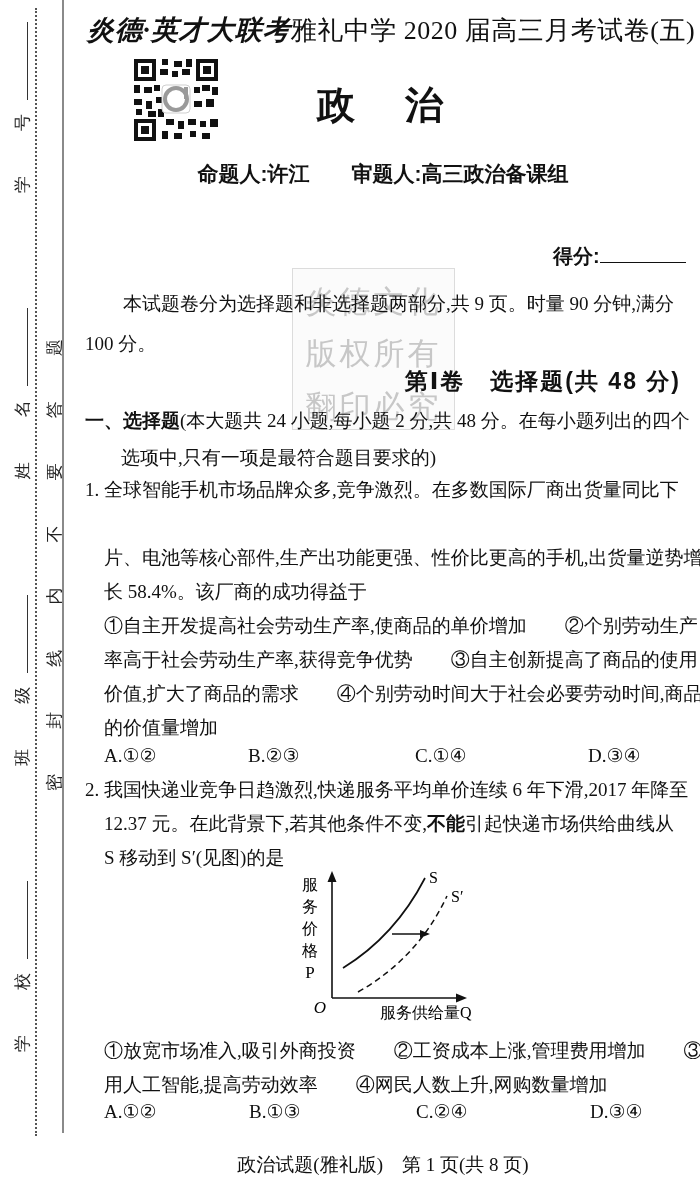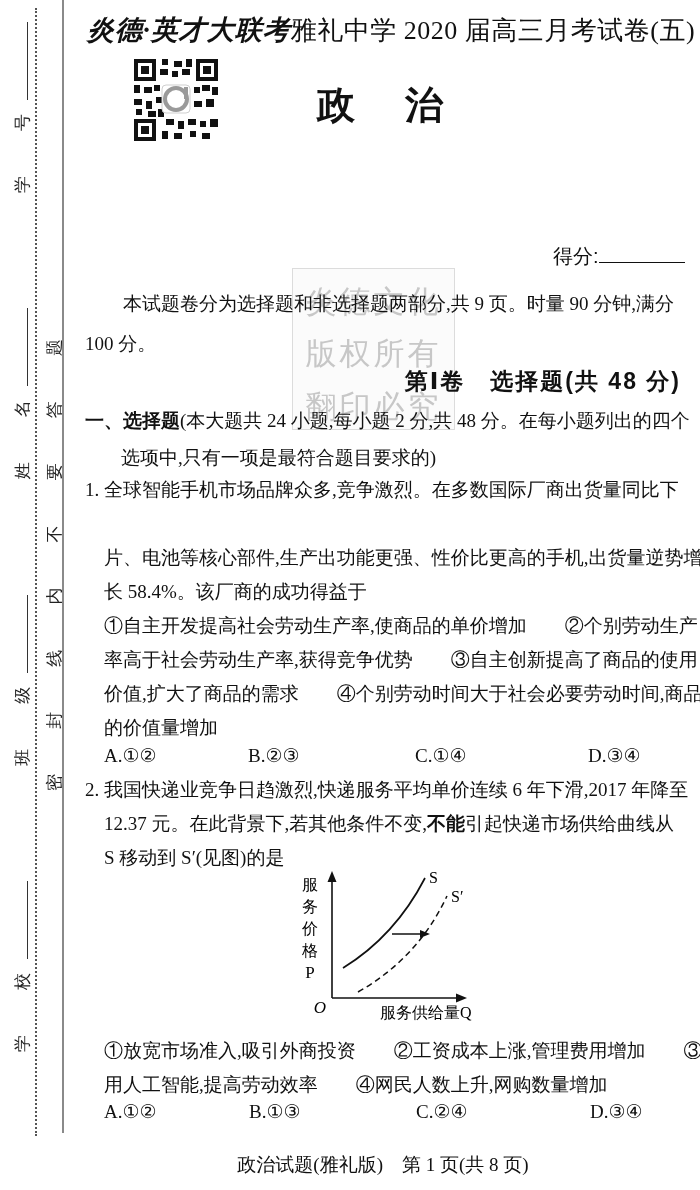--- a/index.html
+++ b/index.html
@@ -40,21 +40,21 @@
   .subject {
     position:absolute; left:85px; top:80px; width:596px; text-align:center;
     font-family:"Liberation Sans","DejaVu Sans",sans-serif; font-weight:bold;
     font-size:38px; letter-spacing:6px;
   }
   .setter {
     position:absolute; left:85px; top:160px; width:596px; text-align:center;
     font-family:"Liberation Sans","DejaVu Sans",sans-serif; font-weight:bold;
     font-size:21px;
   }
-  .score { position:absolute; left:553px; top:243px; font-family:"Liberation Sans","DejaVu Sans",sans-serif; font-weight:normal; font-size:20px; z-index:2; }
+  .score { position:absolute; left:553px; top:243px; font-family:"Liberation Sans","DejaVu Sans",sans-serif; font-weight:bold; font-size:20px; z-index:2; }
   .score .score-blank { display:inline-block; width:86px; border-bottom:1.6px solid #111; height:16px; }
   
   .wm-box {
     position:absolute; left:292px; top:268px; width:163px; height:162px;
     border:1px solid #dcdcdc; background:rgba(0,0,0,0.015); z-index:0;
   }
   .wm-line {
     position:absolute; left:292px; width:163px; text-align:center;
     color:#c7c7c7; font-size:31px; letter-spacing:3px; z-index:0; white-space:nowrap;
   }
@@ -147,20 +147,21 @@
           <rect x="71" y="9" width="8" height="8"></rect>
           <rect x="9" y="69" width="8" height="8"></rect>
       </g>
       <rect x="30" y="28" width="28" height="28" rx="4" fill="#fff" stroke="#cfcfcf" stroke-width="1"></rect>
       <circle cx="44" cy="42" r="11" fill="none" stroke="#9a9a9a" stroke-width="4"></circle>
       <rect x="52" y="30" width="4" height="12" fill="#9a9a9a"></rect>
     </svg>
   </div>
 
   <div class="subject">政　治</div>
+  <div class="setter">命题人:许江　　审题人:高三政治备课组</div>
 
   <div class="score">
     <span>得分:</span><span class="score-blank"></span>
   </div>
 
   <div class="wm-box"></div>
   <div class="wm-line" style="top:281px;">炎德文化</div>
   <div class="wm-line" style="top:333px;">版权所有</div>
   <div class="wm-line" style="top:386px;">翻印必究</div>
 

